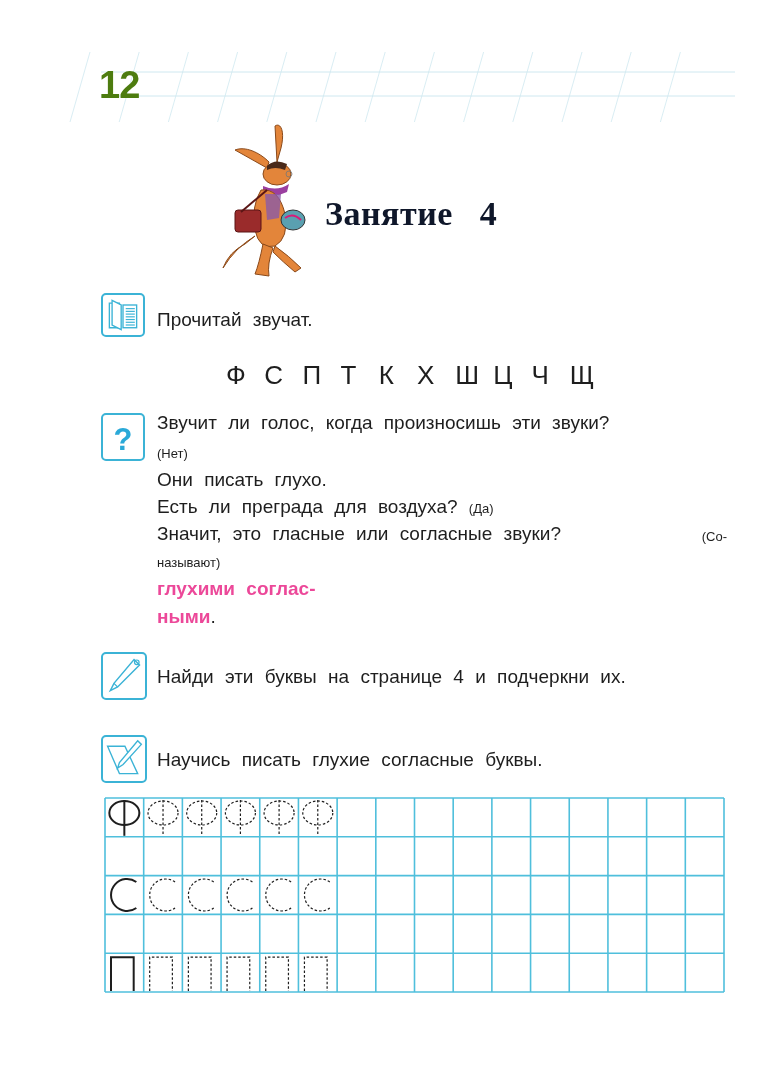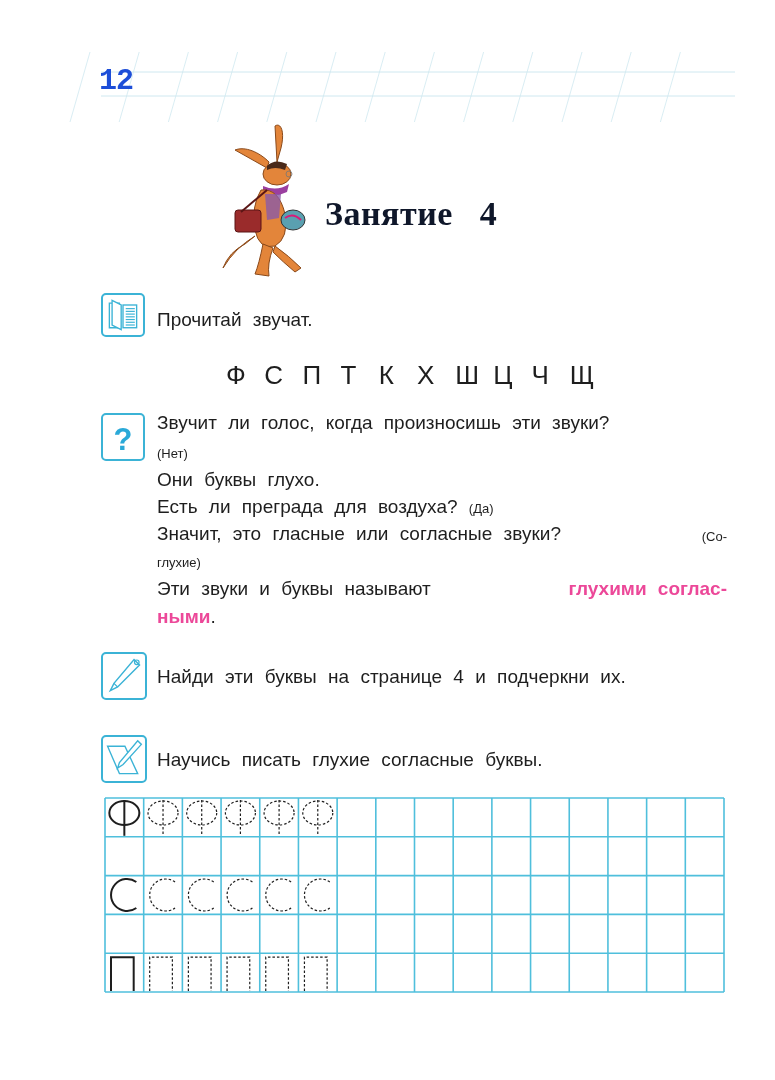--- a/index.html
+++ b/index.html
@@ -2,22 +2,22 @@
 <html><head>
 <meta charset="utf-8">
 <style>
   html, body { margin: 0; padding: 0; }
   body {
     width: 775px; height: 1080px; background: #ffffff; position: relative; overflow: hidden;
     font-family: "Liberation Sans", "DejaVu Sans", sans-serif; color: #1e1e1e;
   }
   .guides { position: absolute; left: 0; top: 0; width: 775px; height: 130px; }
   .page-num {
-    position: absolute; left: 99px; top: 66px; font-family: Liberation Mono, monospace;
-    font-weight: bold; font-size: 30px; color: #1d4ed8; letter-spacing: -1px; line-height: 1;
+    position: absolute; left: 99px; top: 66px; font-family: Liberation Sans, sans-serif;
+    font-weight: bold; font-size: 38px; color: #4d7c0f; letter-spacing: -1px; line-height: 1;
   }
   .mascot { position: absolute; left: 215px; top: 118px; width: 100px; height: 162px; }
   .lesson-title {
     position: absolute; left: 325px; top: 195px; font-family: "Liberation Serif", serif;
     font-weight: bold; font-size: 34px; color: #0f172a; letter-spacing: 0.5px; white-space: pre;
   }
   .task-icon {
     position: absolute; width: 44px; height: 44px; border: 2.5px solid #3bb3d6; border-radius: 5px;
     box-sizing: border-box; background: #fff;
   }
@@ -118,32 +118,31 @@
 <div class="task-icon" style="left:101px; top:413px; width:44px; height:48px;">
   <svg viewBox="0 0 44 48">
     <text x="22" y="38" text-anchor="middle" font-family="Liberation Sans, sans-serif" font-weight="bold" font-size="34" fill="#2aa9d8">?</text>
   </svg>
 </div>
 
 <div class="text justify-line" style="left:157px; top:412px;">
   <span>Звучит  ли  голос,  когда  произносишь  эти  звуки?</span>
 </div>
 <div class="text small" style="left:157px; top:443px;">(Нет)</div>
-<div class="text" style="left:157px; top:469px;">Они  буквы  глухо.</div>
+<div class="text" style="left:157px; top:469px;">Они  писать  глухо.</div>
 <div class="text" style="left:157px; top:496px;">
   <span>Есть  ли  преграда  для  воздуха?</span>
   <span class="small">(Да)</span>
 </div>
 <div class="text" style="left:157px; top:523px; width:570px; display:flex; justify-content:space-between;">
   <span>Значит,  это  гласные  или  согласные  звуки?</span>
   <span class="small" style="padding-top:3px;text-align:right;">(Со-</span>
 </div>
-<div class="text small" style="left:157px; top:552px;">глухие)</div>
+<div class="text small" style="left:157px; top:552px;">называют)</div>
 <div class="text" style="left:157px; top:578px; width:570px; display:flex; justify-content:space-between;">
-  <span>Эти  звуки  и  буквы  называют</span>
   <span class="magenta">глухими  соглас-</span>
 </div>
 <div class="text" style="left:157px; top:606px;">
   <span class="magenta">ными</span><span>.</span>
 </div>
 
 <div class="task-icon" style="left:101px; top:652px; width:46px; height:48px;">
   <svg viewBox="0 0 46 48">
     <path d="M34 6 L40 12 L16 36 L8 40 L12 32 Z" fill="none" stroke="#3bb3d6" stroke-width="1.6"></path>
     <circle cx="37" cy="9" r="2.5" fill="none" stroke="#3bb3d6" stroke-width="1.3"></circle>

